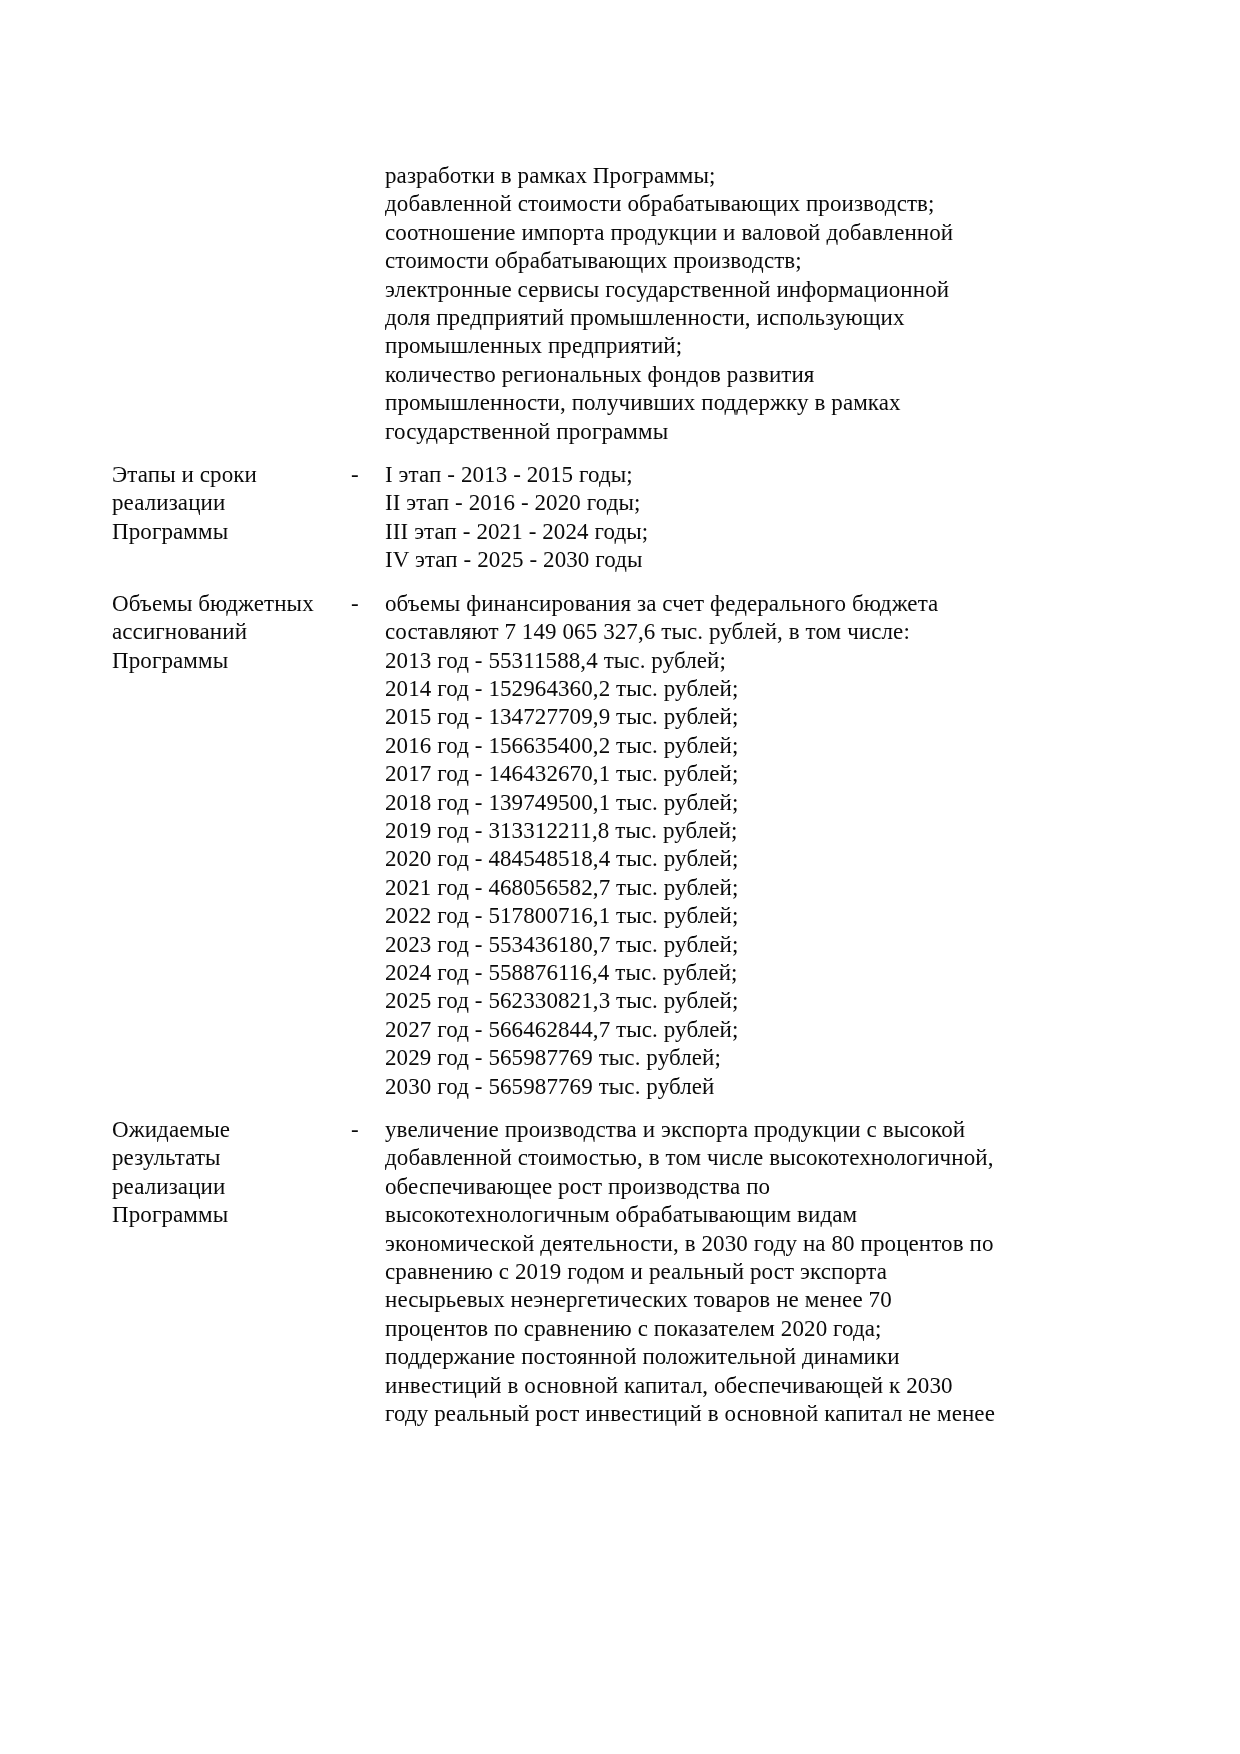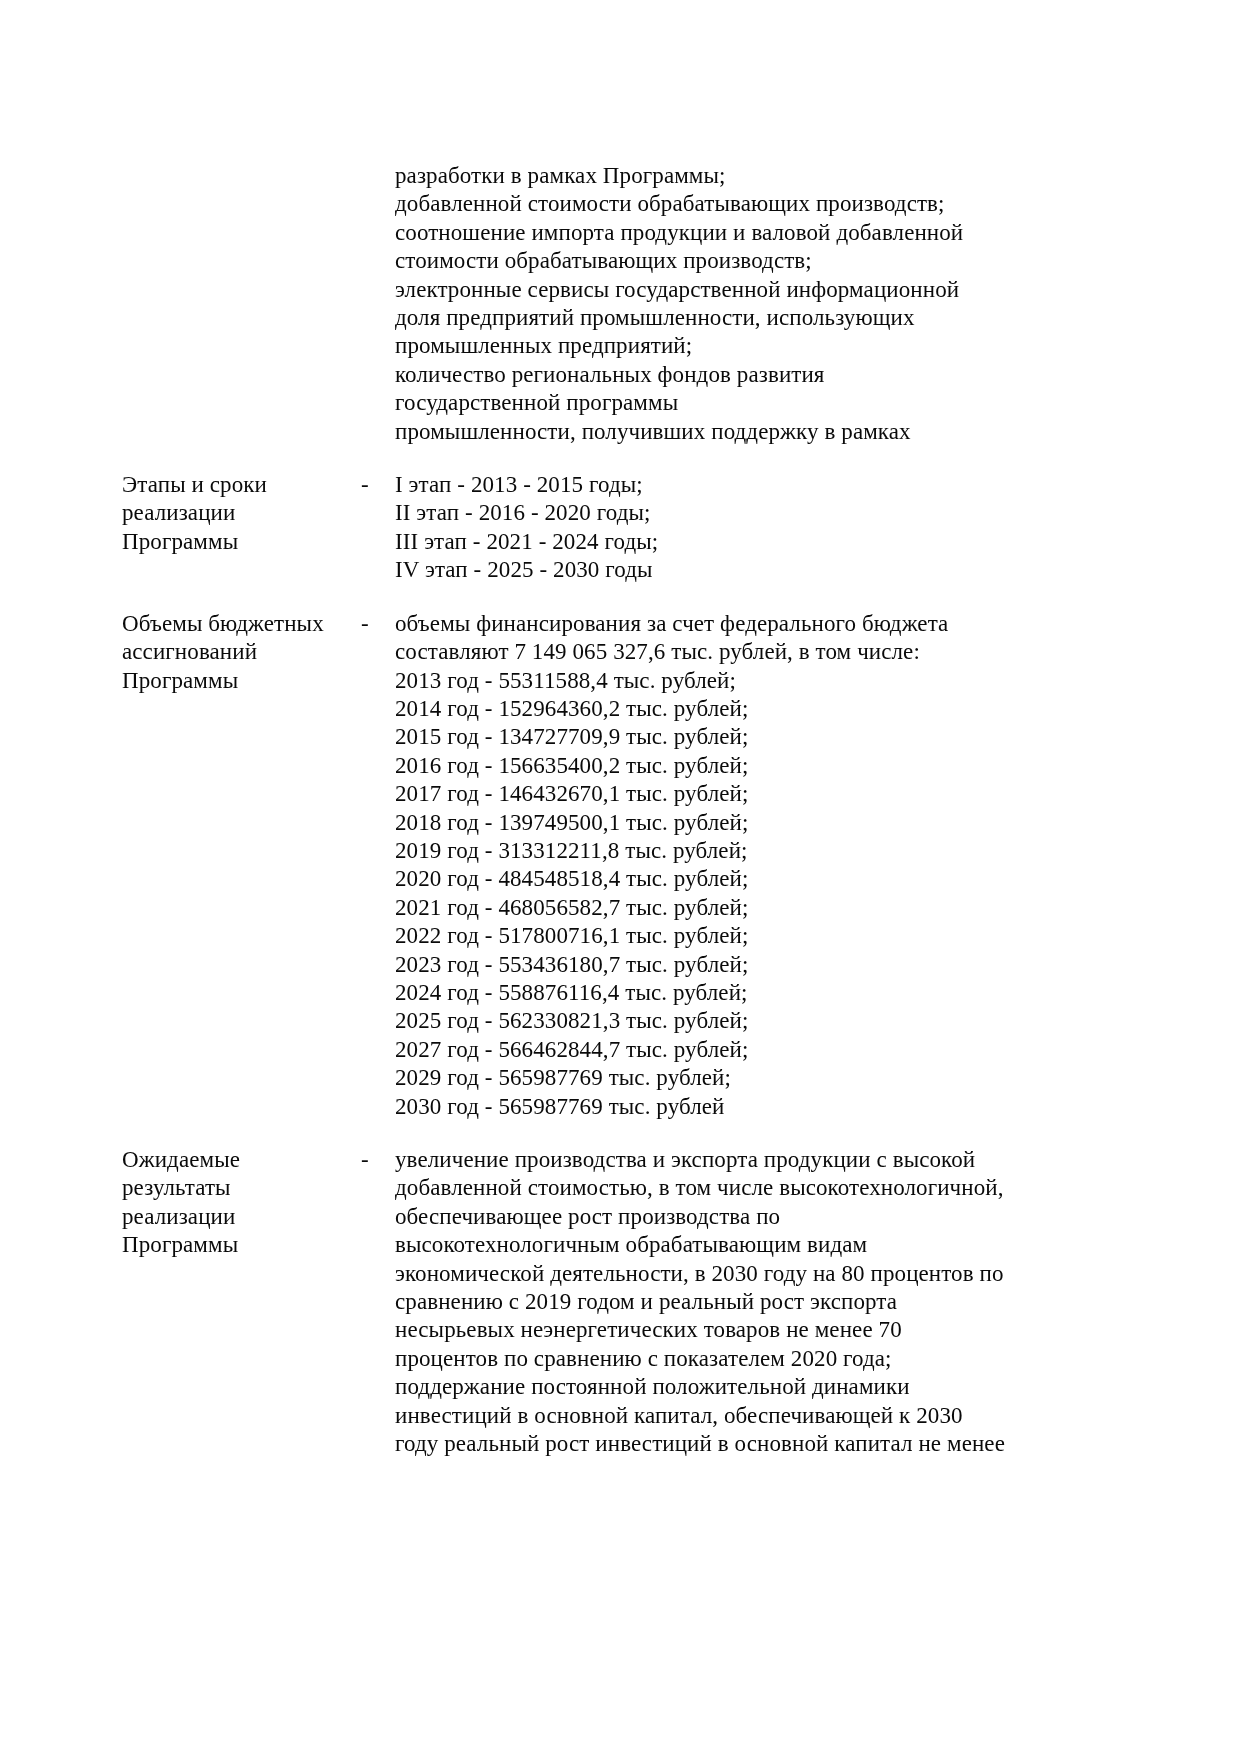--- a/index.html
+++ b/index.html
@@ -11,30 +11,30 @@
     position: relative;
     width: 1240px;
     height: 1754px;
     overflow: hidden;
     font-family: "Liberation Serif", "DejaVu Serif", serif;
     font-size: 23px;
     color: #0a0a0a;
   }
   .doc {
     position: absolute;
-    left: 122px;
+    left: 112px;
     top: 162px;
     width: 1030px;
   }
   .row {
     display: flex;
     align-items: flex-start;
   }
   .row + .row {
-    margin-top: 25px;
+    margin-top: 15px;
     justify-content: center;
   }
   .label-col {
     width: 239px;
     flex: none;
   }
   .dash-col {
     width: 34px;
     flex: none;
     line-height: 28.4px;
@@ -59,22 +59,22 @@
     <div class="dash-col"></div>
     <div class="content-col">
         <div class="line">разработки в рамках Программы;</div>
         <div class="line">добавленной стоимости обрабатывающих производств;</div>
         <div class="line">соотношение импорта продукции и валовой добавленной</div>
         <div class="line">стоимости обрабатывающих производств;</div>
         <div class="line">электронные сервисы государственной информационной</div>
         <div class="line">доля предприятий промышленности, использующих</div>
         <div class="line">промышленных предприятий;</div>
         <div class="line">количество региональных фондов развития</div>
+        <div class="line">промышленности, получивших поддержку в рамках</div>
         <div class="line">государственной программы</div>
-        <div class="line">промышленности, получивших поддержку в рамках</div>
       </div>
   </div>
 
   <div class="row">
     <div class="label-col">
         <div class="line">Этапы и сроки</div>
         <div class="line">реализации</div>
         <div class="line">Программы</div>
       </div>
     <div class="dash-col">-</div>

